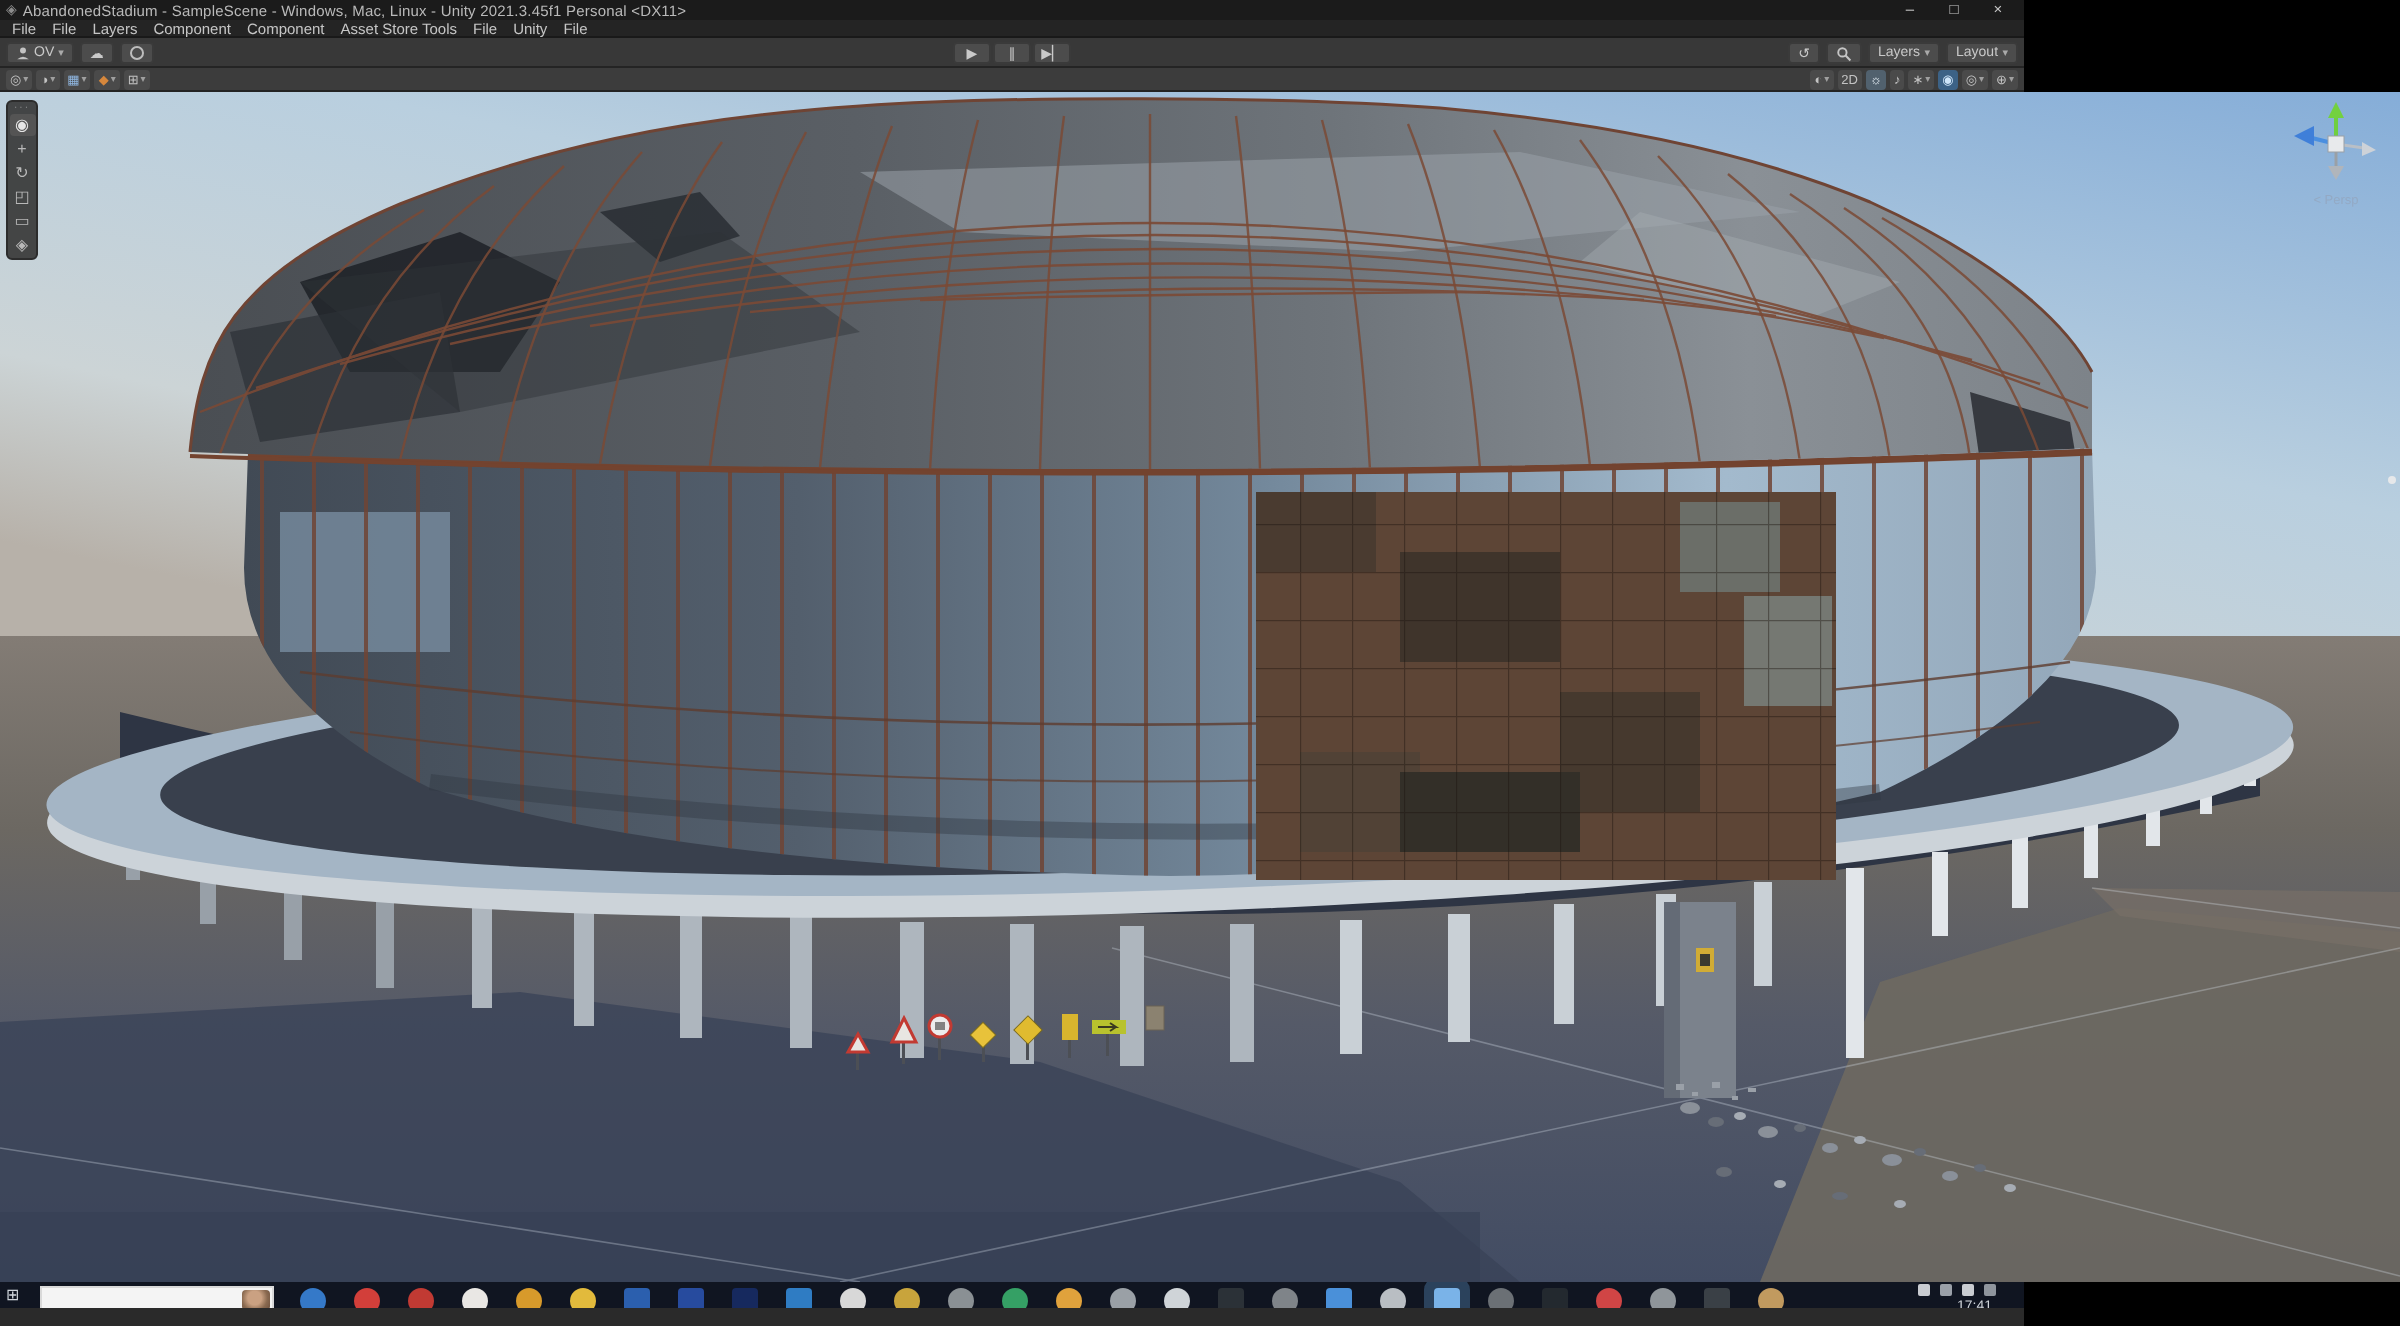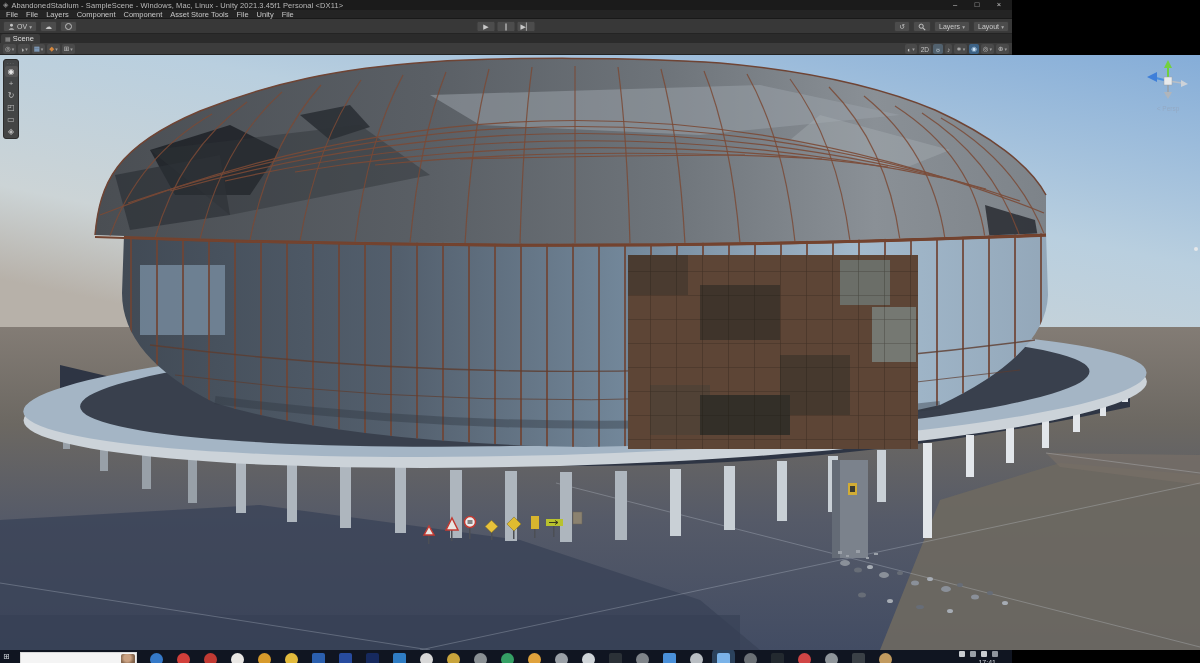--- a/index.html
+++ b/index.html
@@ -146,26 +146,20 @@
           <span>Layers</span>
           <span class="dda">▾</span>
         </span>
       <span class="ibtn ddw">
           <span>Layout</span>
           <span class="dda">▾</span>
         </span>
     </div>
   </div>
 
-  <div class="tabbar">
-    <div class="tab">
-      <span class="ticon">▦</span>
-      <span>Scene</span>
-    </div>
-  </div>
 
   <div class="scenetoolbar">
     <div class="stb-left">
       <span style="display:flex;gap:2px">
           <span class="sbtn dd">
             <span class="g">◎</span>
             <span class="arrow">▾</span>
           </span>
           <span class="sbtn dd">
             <span class="g">◑</span>

